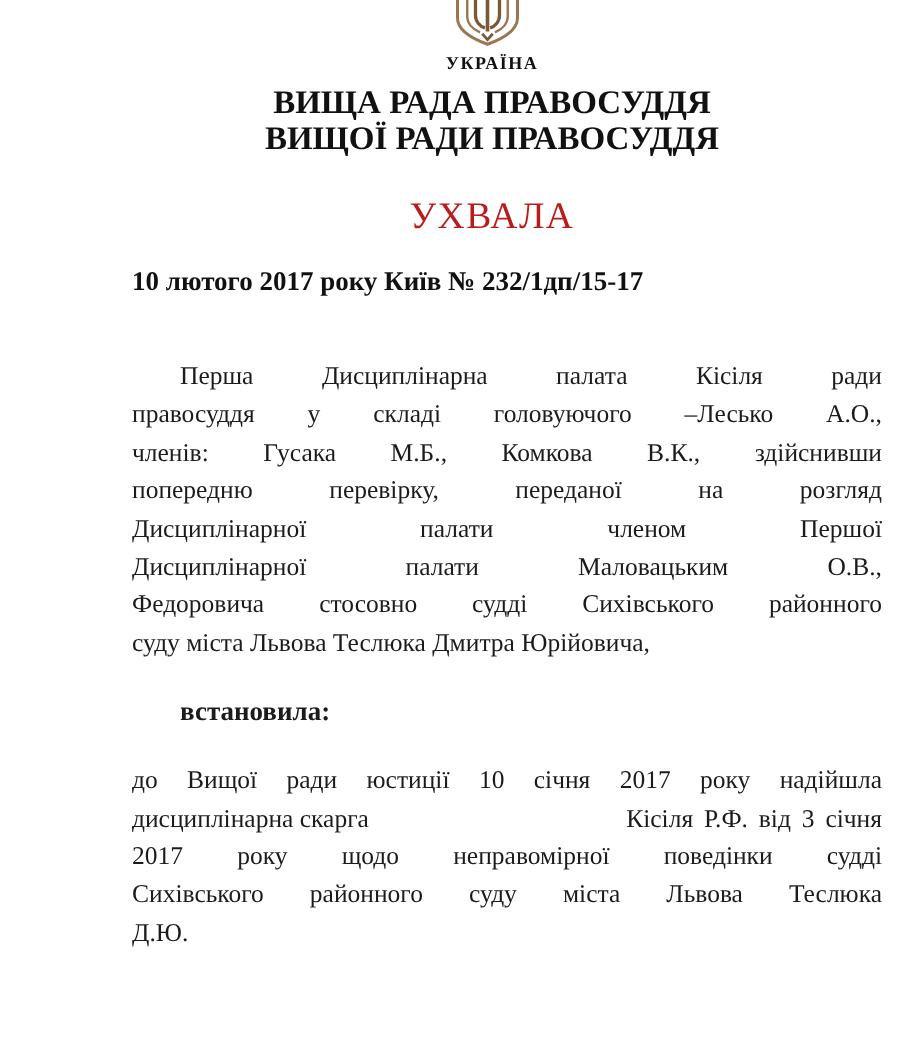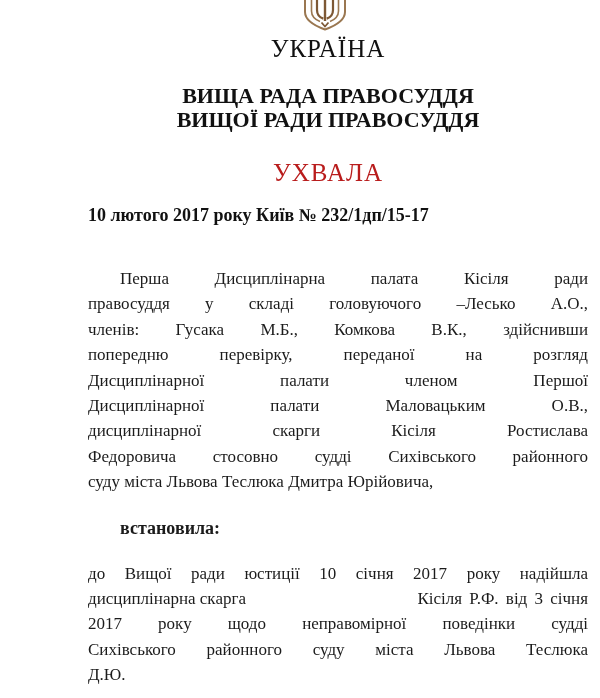--- a/index.html
+++ b/index.html
@@ -25,27 +25,27 @@
     left: 302px;
     top: 0;
   }
   .center-col {
     margin-left: 88px;
     width: 480px;
     text-align: center;
   }
   .country {
     margin-top: 4px;
-    font-size: 25px;
-    font-weight: normal;
+    font-size: 12px;
+    font-weight: bold;
     letter-spacing: 1px;
     color: #111111;
   }
   .org-title {
-    margin-top: 21px;
+    margin-top: 6px;
     font-size: 22px;
     font-weight: bold;
     line-height: 24px;
     color: #111111;
   }
   .doc-type {
     margin-top: 27px;
     font-size: 25px;
     font-weight: normal;
     letter-spacing: 1px;
@@ -123,21 +123,20 @@
 
   <div class="date-line">10 лютого 2017 року Київ № 232/1дп/15-17</div>
 
   <div class="body-block para1">
     <div class="jline indent">Перша Дисциплінарна палата Кісіля ради</div>
     <div class="jline">правосуддя у складі головуючого –Лесько А.О.,</div>
     <div class="jline">членів: Гусака М.Б., Комкова В.К., здійснивши</div>
     <div class="jline">попередню перевірку, переданої на розгляд</div>
     <div class="jline">Дисциплінарної палати членом Першої</div>
     <div class="jline">Дисциплінарної палати Маловацьким О.В.,</div>
-    <div class="jline">дисциплінарної скарги Кісіля Ростислава</div>
     <div class="jline">Федоровича стосовно судді Сихівського районного</div>
     <div class="plain-line">суду міста Львова Теслюка Дмитра Юрійовича,</div>
   </div>
 
   <div class="resolution-heading">встановила:</div>
 
   <div class="body-block para2">
     <div class="jline">до Вищої ради юстиції 10 січня 2017 року надійшла</div>
     <div class="gap-line">
       <span class="seg-left">дисциплінарна скарга</span>

